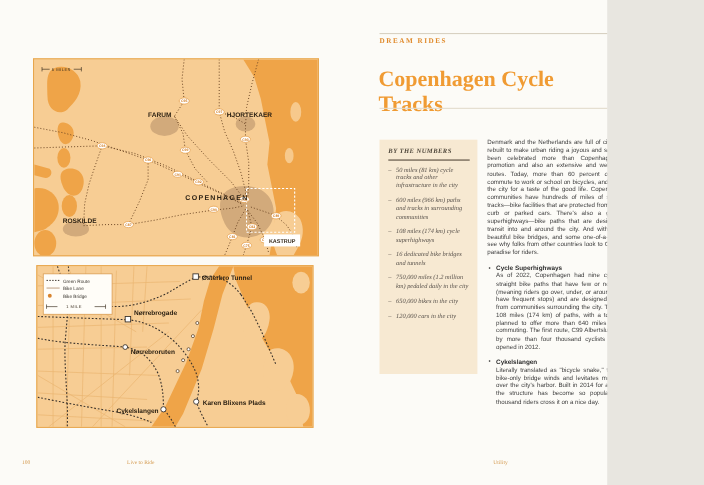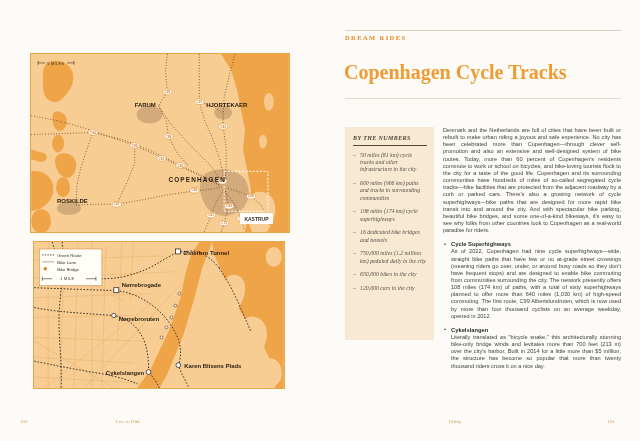--- a/index.html
+++ b/index.html
@@ -1,16 +1,16 @@
 <!DOCTYPE html>
 <html><head>
 <meta charset="utf-8">
 <style>
   html,body{margin:0;padding:0;background:#e8e6e0;}
-  .spread{position:relative;width:640px;height:441px;background:#FCFBF7;overflow:hidden;
+  .spread{position:relative;width:552px;height:441px;background:#FCFBF7;overflow:hidden;
           font-family:"Liberation Sans",sans-serif;}
   
   .map-panel{position:absolute;border:1px solid #E7A64D;box-sizing:border-box;background:#F7CD94;}
   #map-regional{left:30px;top:53px;width:260px;height:180px;}
   #map-city{left:33px;top:241px;width:252px;height:148px;}
   .map-panel svg{display:block;width:100%;height:100%;}
   
   .rule-top{position:absolute;left:345px;top:30px;width:276px;height:1px;background:#D8D1C2;}
   .kicker{position:absolute;left:345px;top:34px;font:bold 6.5px "Liberation Serif",serif;
           letter-spacing:1.4px;color:#E08A2B;}

